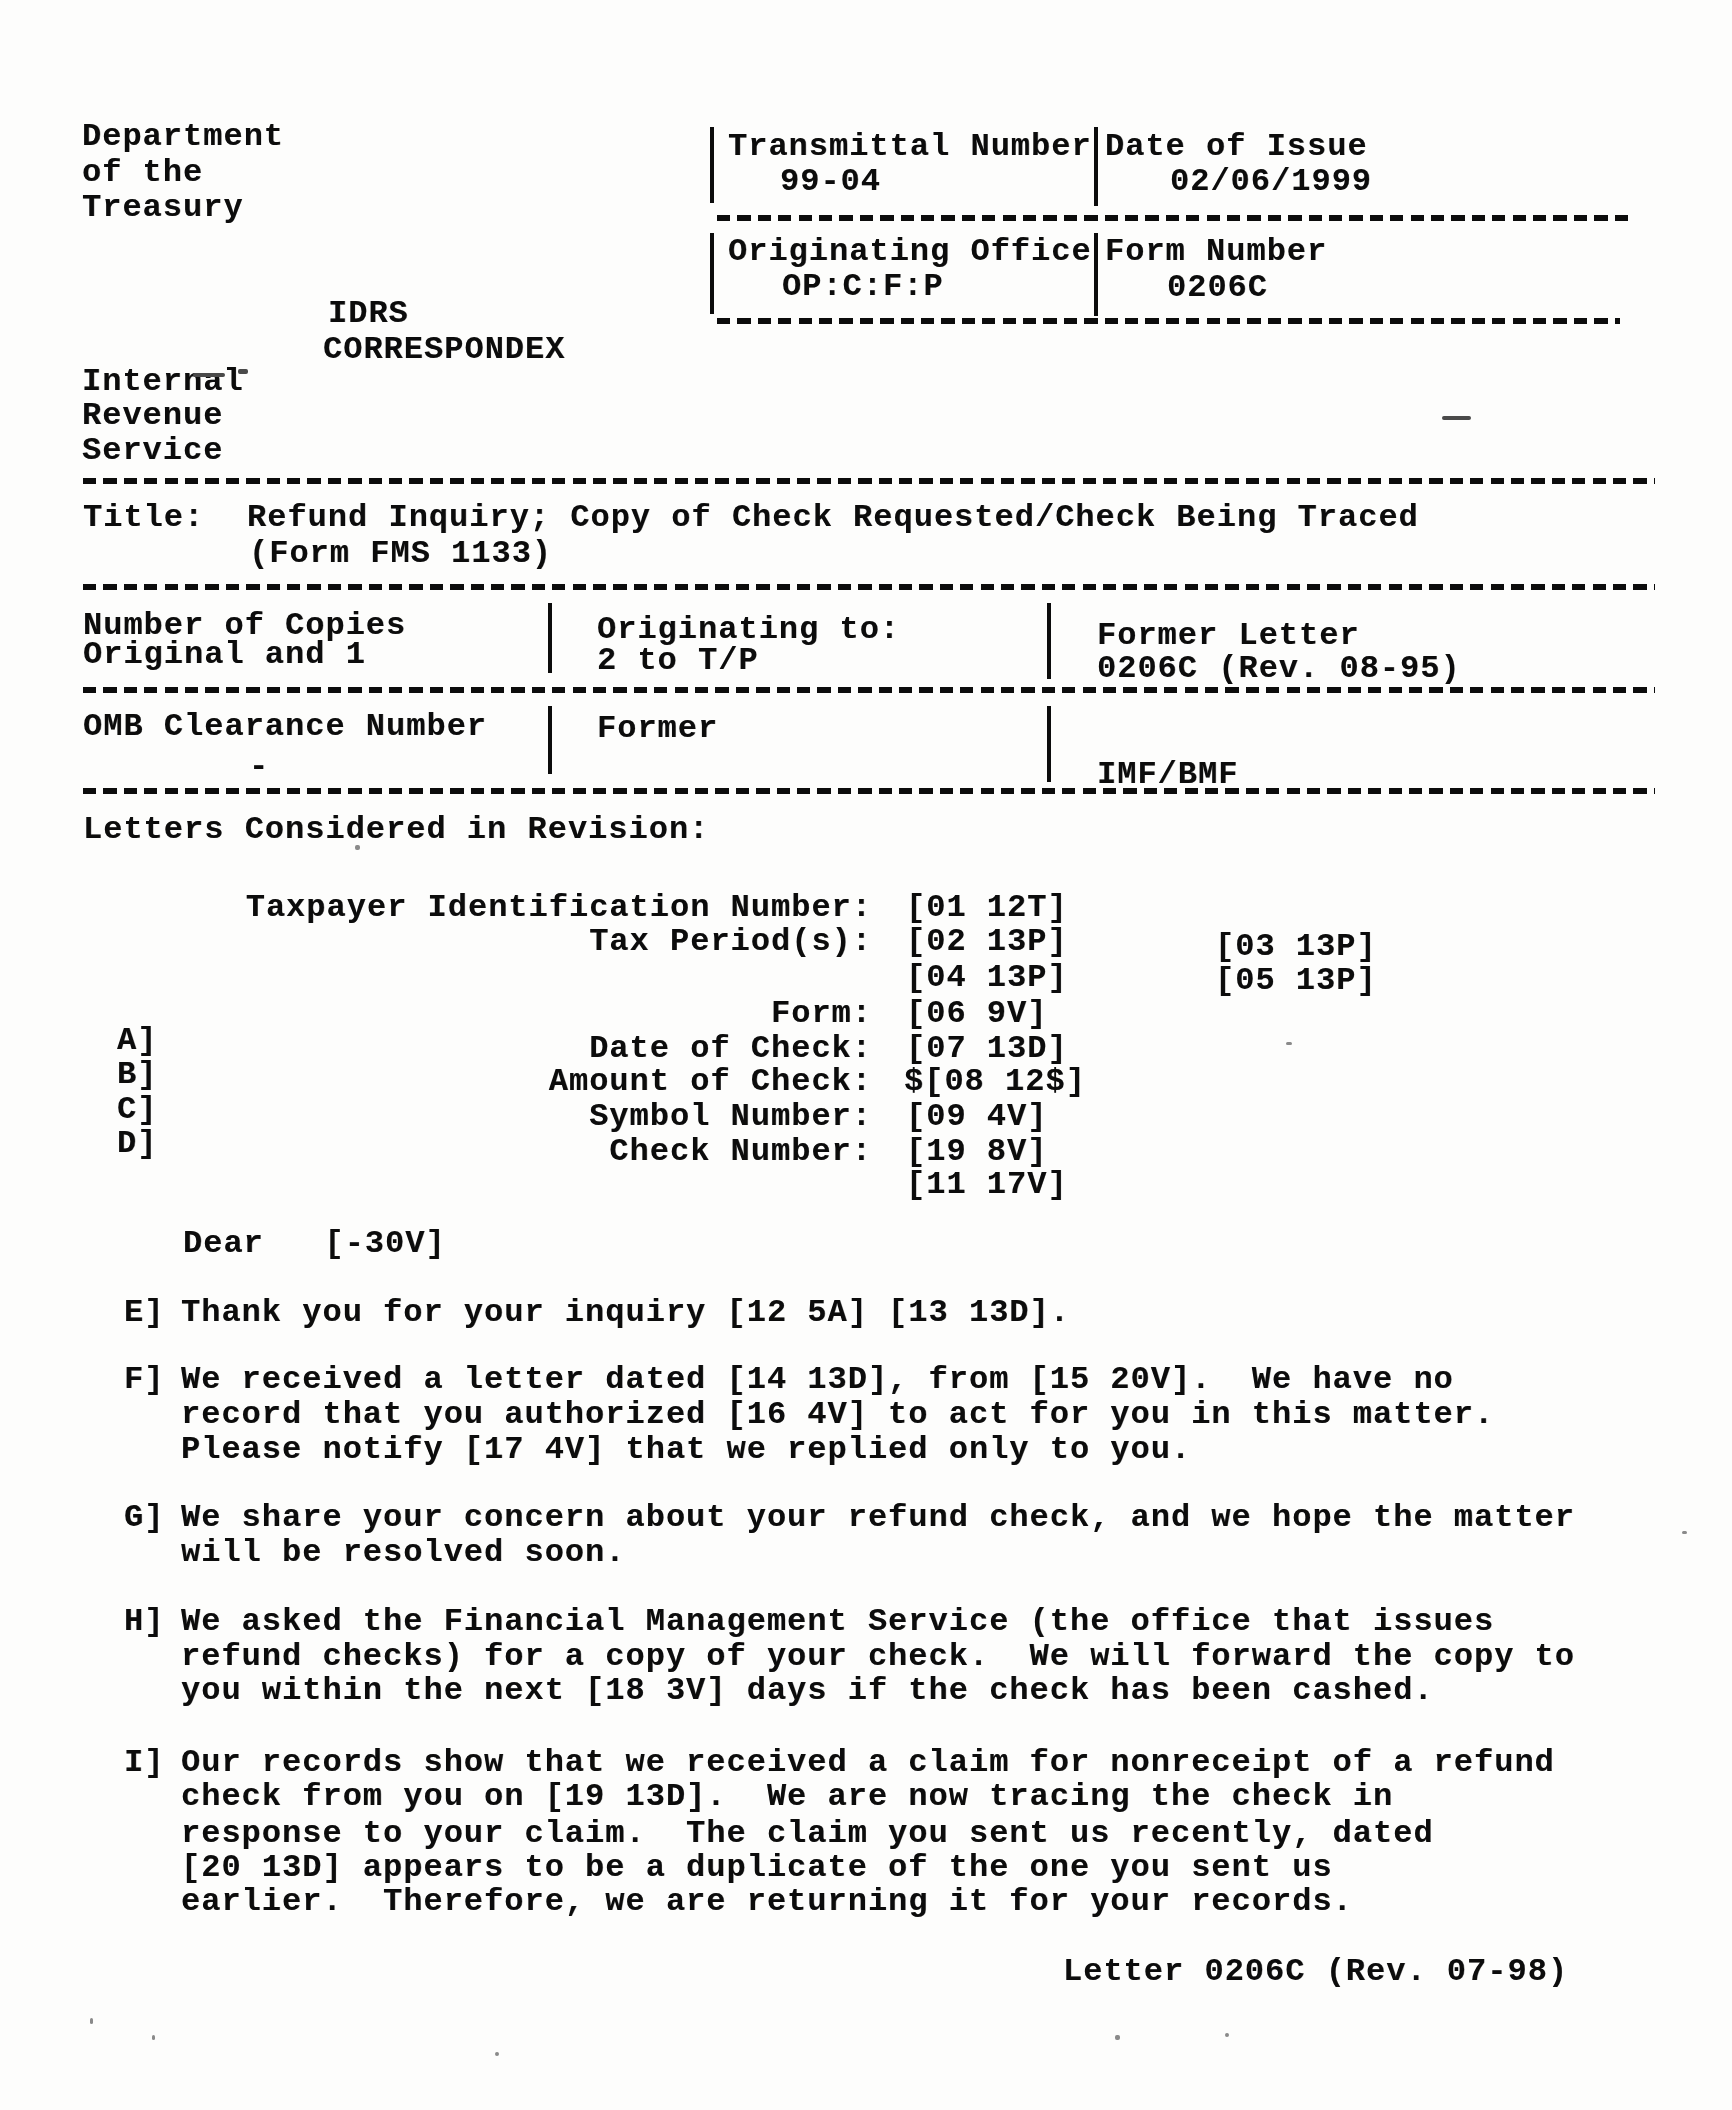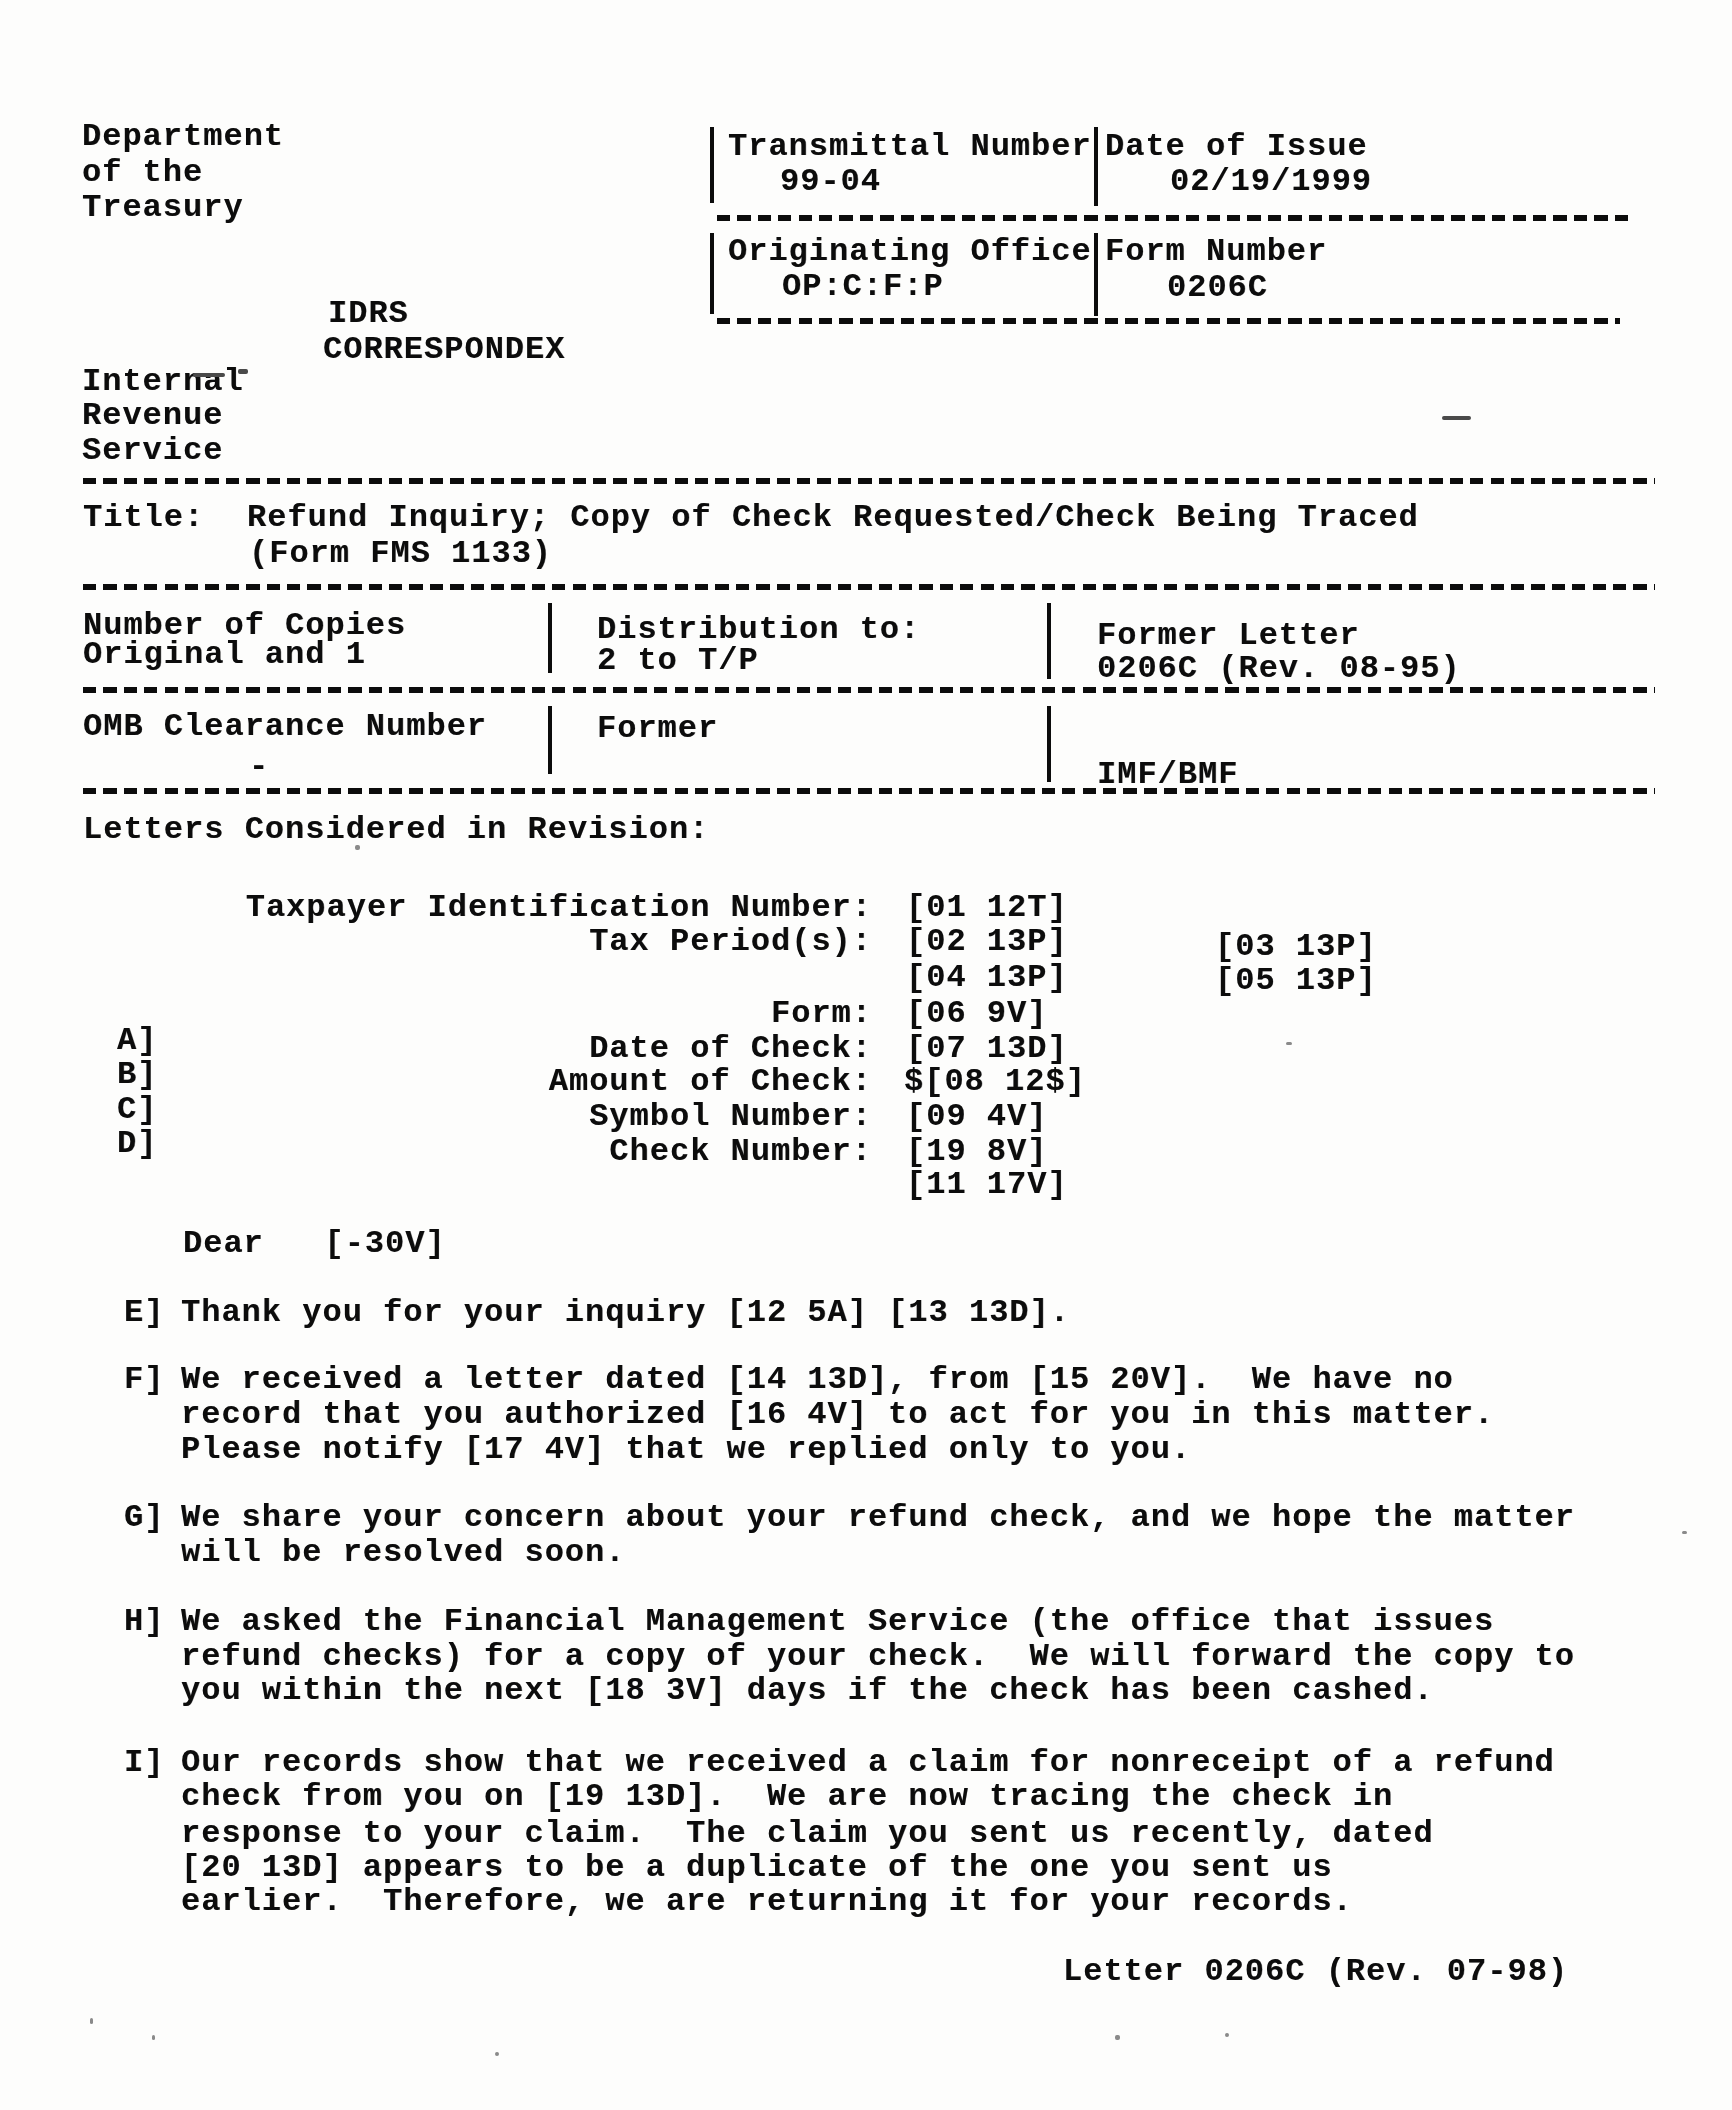--- a/index.html
+++ b/index.html
@@ -44,42 +44,42 @@
 
   <div class="t" style="left:82px;top:365px">Internal</div>
   <div class="t" style="left:82px;top:399px">Revenue</div>
   <div class="t" style="left:82px;top:434px">Service</div>
 
   <div class="vbar" style="left:710px;top:127px;height:76px"></div>
   <div class="vbar" style="left:1094px;top:127px;height:79px"></div>
   <div class="t" style="left:728px;top:130px">Transmittal Number</div>
   <div class="t" style="left:780px;top:165px">99-04</div>
   <div class="t" style="left:1105px;top:130px">Date of Issue</div>
-  <div class="t" style="left:1170px;top:165px">02/19/1999</div>
+  <div class="t" style="left:1170px;top:165px">02/06/1999</div>
   <div class="dash" style="left:717px;top:215px;width:917px"></div>
 
   <div class="vbar" style="left:710px;top:233px;height:81px"></div>
   <div class="vbar" style="left:1094px;top:233px;height:83px"></div>
   <div class="t" style="left:728px;top:235px">Originating Office</div>
   <div class="t" style="left:782px;top:270px">OP:C:F:P</div>
   <div class="t" style="left:1105px;top:235px">Form Number</div>
   <div class="t" style="left:1167px;top:271px">0206C</div>
   <div class="dash" style="left:717px;top:318px;width:903px"></div>
 
   <div class="dash" style="left:83px;top:478px;width:1572px"></div>
 
   <div class="t" style="left:83px;top:501px">Title:</div>
   <div class="t" style="left:247px;top:501px">Refund Inquiry; Copy of Check Requested/Check Being Traced</div>
   <div class="t" style="left:249px;top:537px">(Form FMS 1133)</div>
   <div class="dash" style="left:83px;top:584px;width:1572px"></div>
 
   <div class="t" style="left:83px;top:609px">Number of Copies</div>
   <div class="t" style="left:83px;top:638px">Original and 1</div>
   <div class="vbar" style="left:548px;top:603px;height:70px"></div>
-  <div class="t" style="left:597px;top:613px">Distribution to:</div>
+  <div class="t" style="left:597px;top:613px">Originating to:</div>
   <div class="t" style="left:597px;top:644px">2 to T/P</div>
   <div class="vbar" style="left:1047px;top:603px;height:76px"></div>
   <div class="t" style="left:1097px;top:619px">Former Letter</div>
   <div class="t" style="left:1097px;top:652px">0206C (Rev. 08-95)</div>
   <div class="dash" style="left:83px;top:687px;width:1572px"></div>
 
   <div class="t" style="left:83px;top:710px">OMB Clearance Number</div>
   <div class="t" style="left:249px;top:750px">-</div>
   <div class="vbar" style="left:548px;top:706px;height:68px"></div>
   <div class="t" style="left:597px;top:712px">Former</div>

